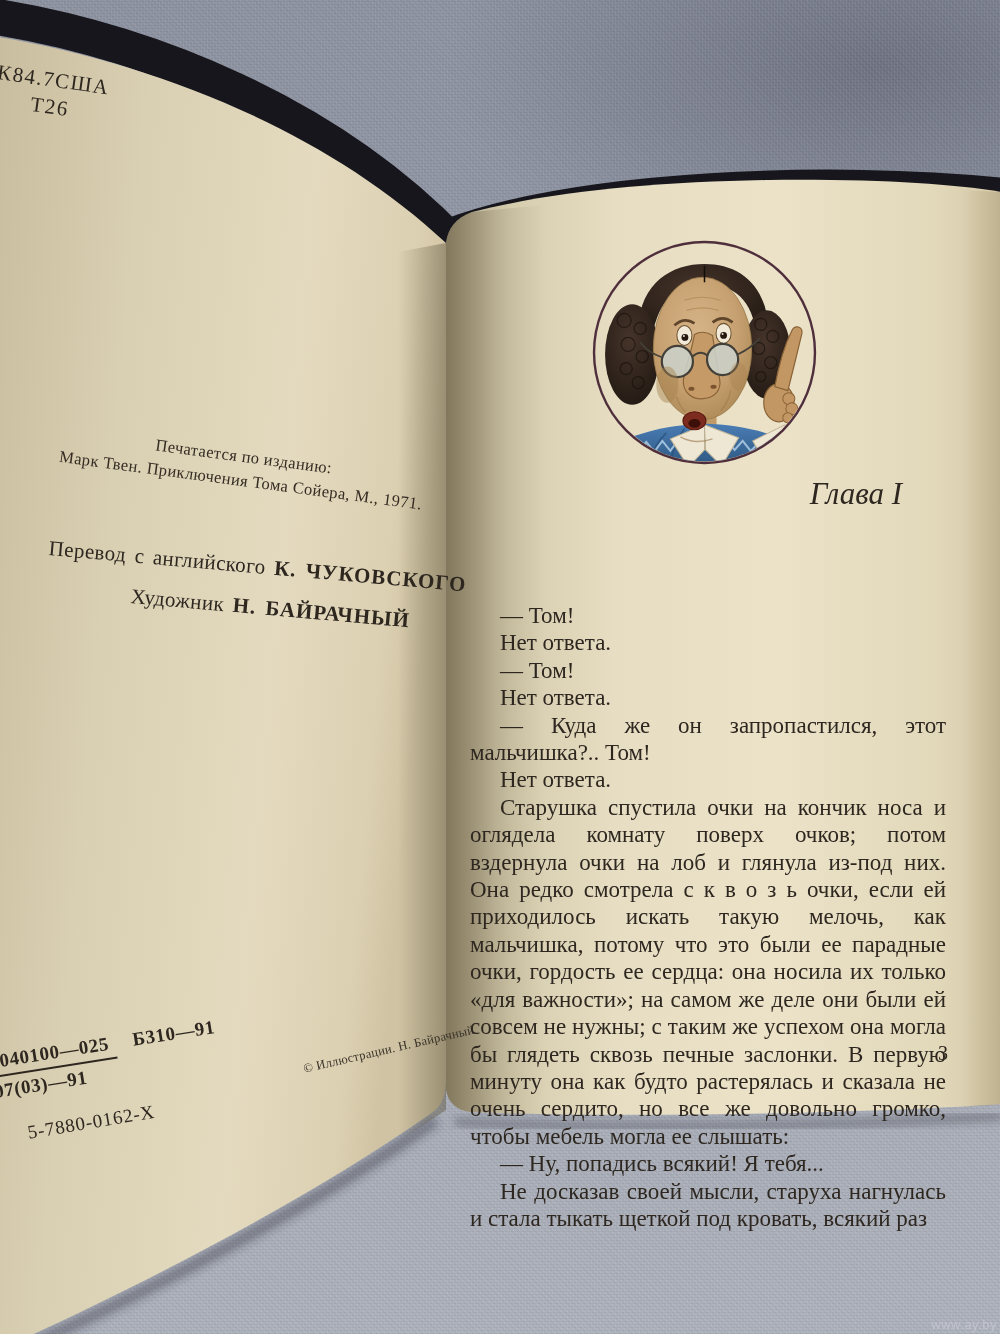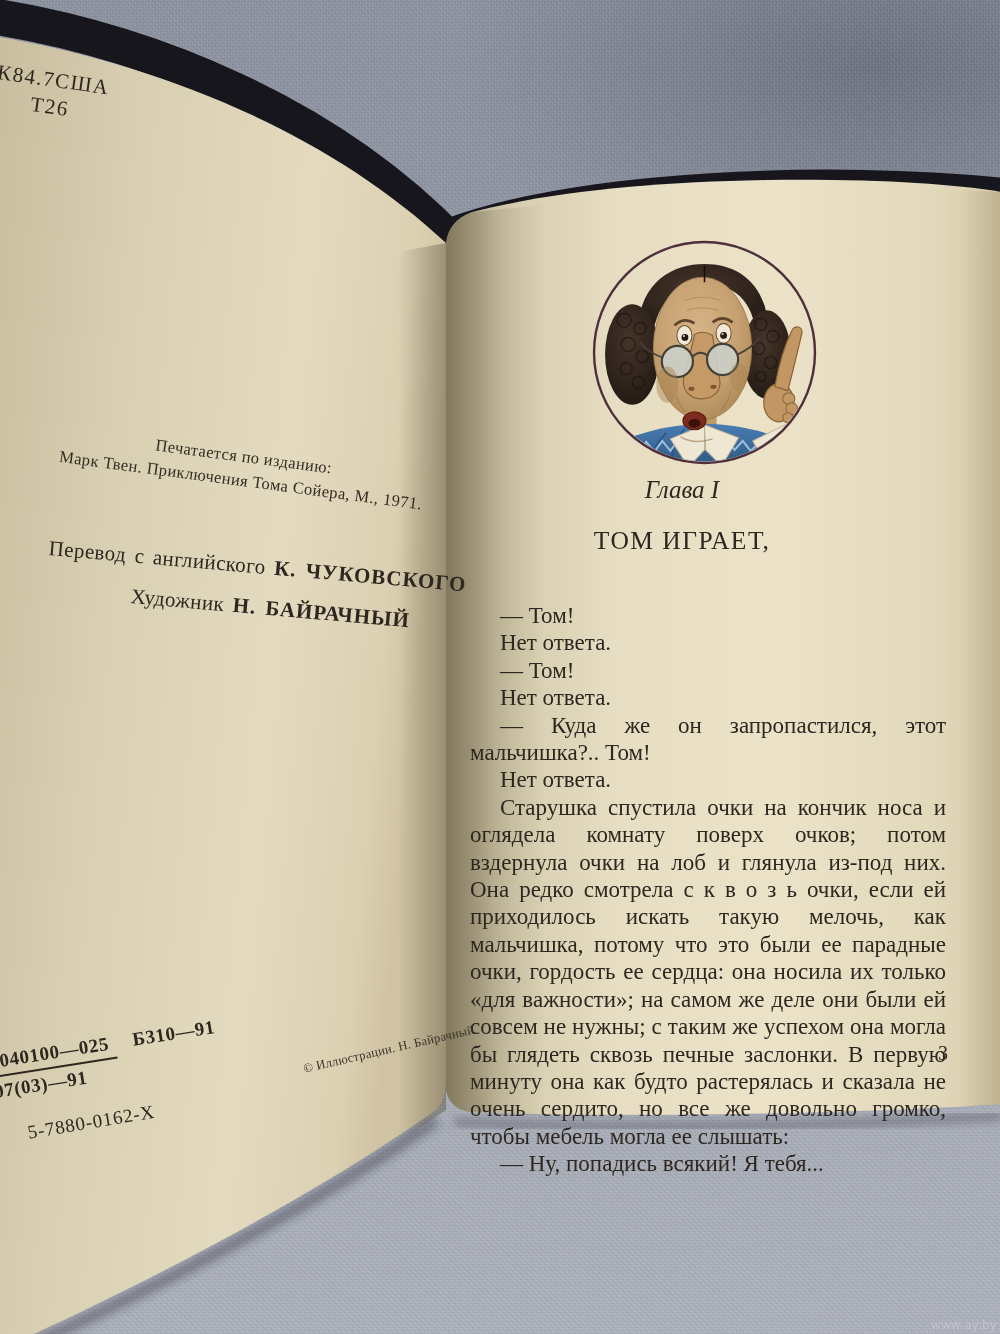--- a/index.html
+++ b/index.html
@@ -29,21 +29,21 @@
   .translator{left:50px;top:536px;transform:rotate(5deg);font-size:21px;letter-spacing:.4px;word-spacing:3px;}
   .artist{left:132px;top:584px;transform:rotate(5deg);font-size:21px;letter-spacing:.4px;word-spacing:3px;}
   .translator b,.artist b{font-weight:700;letter-spacing:1px;}
   .print-code{left:-14px;top:1052px;transform:rotate(-9deg);font-size:19px;font-weight:700;display:flex;gap:18px;align-items:flex-start;letter-spacing:.6px;}
   .frac .num{padding:0 6px 3px 2px;border-bottom:2px solid #2e2720;}
   .frac .den{padding:3px 0 0 2px;}
   .isbn{left:26px;top:1122px;transform:rotate(-9.5deg);font-size:19px;letter-spacing:.8px;}
   .illus-credit{left:302px;top:1062px;transform:rotate(-13deg);font-size:12.5px;letter-spacing:.3px;color:#3a332a;}
 
   
-  .chapter-label{left:462px;top:476px;width:440px;text-align:center;font-style:italic;font-size:25px;}
+  .chapter-label{left:462px;top:476px;width:440px;text-align:right;font-style:italic;font-size:31px;}
   .chapter-title{left:462px;top:524px;width:440px;text-align:center;font-size:25.5px;line-height:33px;letter-spacing:1.5px;}
   .body-text{left:470px;top:602px;width:476px;font-size:23px;line-height:27.4px;text-align:justify;white-space:normal;}
   .body-text p{margin:0;text-indent:30px;}
   .page-number{left:922px;top:1042px;width:26px;text-align:right;font-size:20px;}
   .watermark{position:absolute;right:3px;bottom:2px;font-family:"Liberation Sans", sans-serif;font-size:13px;color:rgba(208,210,218,.6);letter-spacing:.5px;}
 </style>
 </head>
 <body>
 
 <div class="fabric-tex"></div>
@@ -205,30 +205,30 @@
         <circle cx="203" cy="172" r="6" fill="#c29764" stroke="#8a6438" stroke-width="1"></circle>
         <circle cx="199" cy="181" r="5" fill="#c29764" stroke="#8a6438" stroke-width="1"></circle>
       </g>
     </g>
     <circle cx="116" cy="116" r="110" fill="none" stroke="#4f2f3c" stroke-width="2.4"></circle>
   </svg>
 
   <div class="txt chapter-label">Глава I</div>
 
   <div class="txt chapter-title">
-    <div>ТОМ ИГРАЕТ,</div>
   </div>
 
   <div class="txt body-text">
       <p>— Том!</p>
       <p>Нет ответа.</p>
       <p>— Том!</p>
       <p>Нет ответа.</p>
       <p>— Куда же он запропастился, этот мальчишка?.. Том!</p>
       <p>Нет ответа.</p>
       <p>Старушка спустила очки на кончик носа и оглядела комнату поверх очков; потом вздернула очки на лоб и глянула из-под них. Она редко смотрела с к в о з ь очки, если ей приходилось искать такую мелочь, как мальчишка, потому что это были ее парадные очки, гордость ее сердца: она носила их только «для важности»; на самом же деле они были ей совсем не нужны; с таким же успехом она могла бы глядеть сквозь печные заслонки. В первую минуту она как будто растерялась и сказала не очень сердито, но все же довольно громко, чтобы мебель могла ее слышать:</p>
       <p>— Ну, попадись всякий! Я тебя...</p>
+      <p>Не досказав своей мысли, старуха нагнулась и стала тыкать щеткой под кровать, всякий раз</p>
     </div>
 
   <div class="txt page-number">3</div>
 
   <div class="watermark">www.ay.by</div>
 </div>
 
 </body></html>

